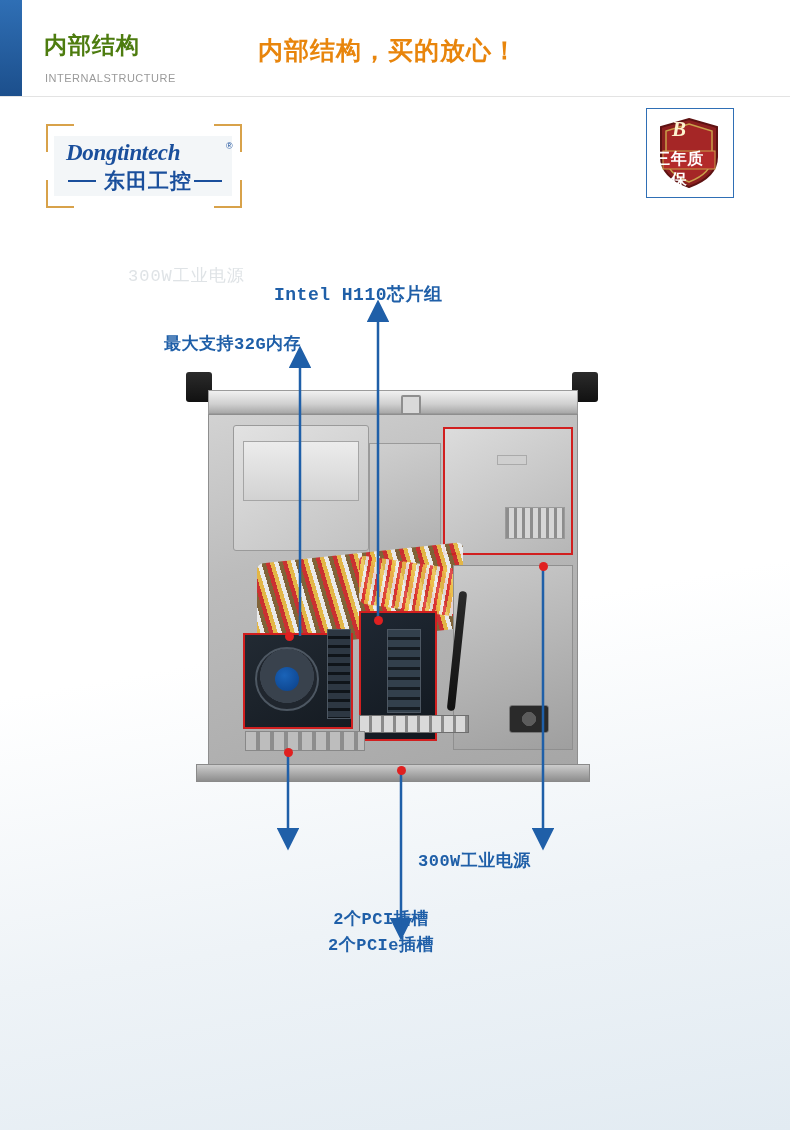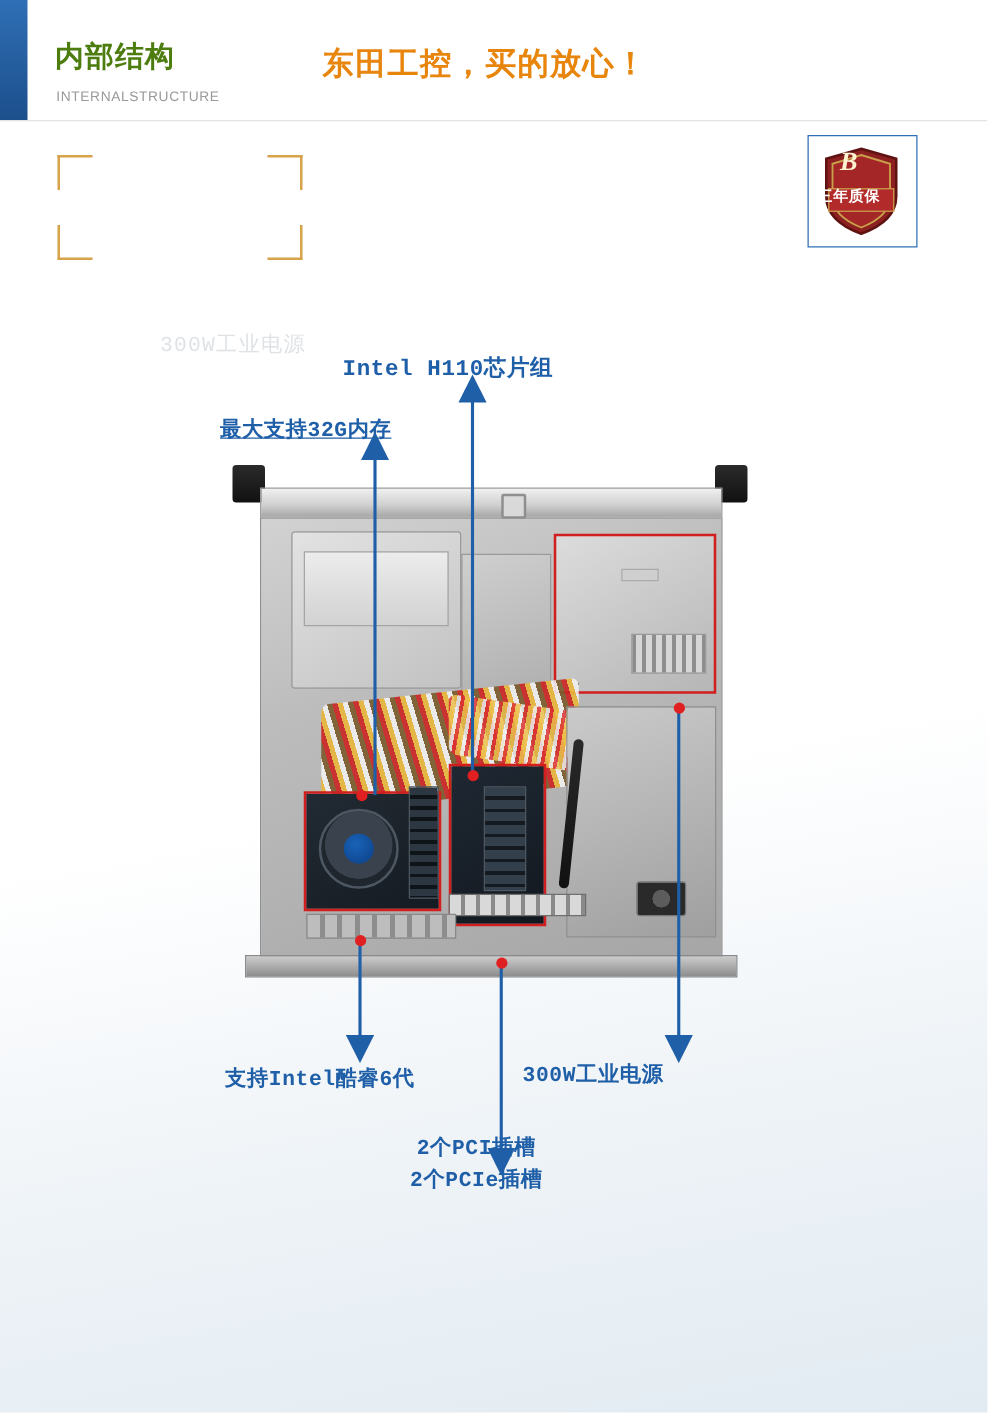--- a/index.html
+++ b/index.html
@@ -147,21 +147,21 @@
     font-size: 21px;
     font-weight: bold;
     font-style: italic;
     color: #fdf3d0;
   }
   .badge-text {
     position: absolute;
     left: 0; top: 40px;
     width: 64px;
     text-align: center;
-    font-size: 12px;
+    font-size: 16px;
     font-weight: bold;
     color: #ffffff;
     letter-spacing: 0.5px;
   }
 
   
   .ghost-text {
     position: absolute;
     left: 128px; top: 264px;
     font-size: 17px;
@@ -357,21 +357,21 @@
   .ann {
     position: absolute;
     font-family: "Liberation Mono", "DejaVu Sans Mono", monospace;
     color: #1f5fa8;
     font-size: 17px;
     font-weight: bold;
     white-space: nowrap;
     letter-spacing: 0.5px;
   }
   .ann.chip { left: 274px; top: 282px; font-size: 18px; }
-  .ann.ram  { left: 176px; top: 332px; text-decoration: underline; }
+  .ann.ram  { left: 164px; top: 332px; }
   .ann.cpu  { left: 180px; top: 852px; text-align: center; line-height: 26px; }
   .ann.pci  { left: 328px; top: 907px; text-align: center; line-height: 26px; }
   .ann.psu  { left: 418px; top: 848px; text-align: center; line-height: 28px; }
 
   .arrow-svg {
     position: absolute;
     left: 0; top: 0;
     width: 790px;
     height: 1130px;
     pointer-events: none;
@@ -386,28 +386,35 @@
 </style>
 </head>
 <body>
 
 <div class="page">
 
   <div class="header">
     <div class="header-accent"></div>
     <div class="header-cn">内部结构</div>
     <div class="header-en">INTERNALSTRUCTURE</div>
-    <div class="header-slogan">东田工控，买的放心！</div>
+    <div class="header-slogan">内部结构，买的放心！</div>
   </div>
 
   <div class="logo-wrap">
     <div class="logo-corner tl"></div>
     <div class="logo-corner tr"></div>
     <div class="logo-corner bl"></div>
     <div class="logo-corner br"></div>
+    <div class="logo-inner">
+      <div class="logo-brand">Dongtintech</div>
+      <div class="logo-reg">®</div>
+      <div class="logo-rule left"></div>
+      <div class="logo-cn">东田工控</div>
+      <div class="logo-rule right"></div>
+    </div>
   </div>
 
   <div class="badge-frame">
     <svg class="badge-shield" viewBox="0 0 64 72">
       <path d="M32 2 L60 10 L60 40 Q60 60 32 70 Q4 60 4 40 L4 10 Z" fill="#8c1f1f" stroke="#5e1212" stroke-width="2"></path>
       <path d="M32 7 L55 14 L55 40 Q55 56 32 65 Q9 56 9 40 L9 14 Z" fill="#a52626" stroke="#c9a04a" stroke-width="1.5"></path>
       <rect x="6" y="34" width="52" height="18" fill="#b32a2a" stroke="#c9a04a" stroke-width="1"></rect>
     </svg>
     <div class="badge-b">B</div>
     <div class="badge-text">三年质保</div>
@@ -466,21 +473,20 @@
   <div class="dot" style="left:374px; top:616px;"></div>
   <div class="dot" style="left:285px; top:632px;"></div>
   <div class="dot" style="left:284px; top:748px;"></div>
   <div class="dot" style="left:397px; top:766px;"></div>
   <div class="dot" style="left:539px; top:562px;"></div>
 
   <div class="ann chip">Intel H110芯片组</div>
   <div class="ann ram">最大支持32G内存</div>
 
   <div class="ann cpu">
-    <div>支持Intel酷睿6代</div>
   </div>
 
   <div class="ann pci">
     <div>2个PCI插槽</div>
     <div>2个PCIe插槽</div>
   </div>
 
   <div class="ann psu">
     <div style="text-align:center;">300W工业电源</div>
   </div>

